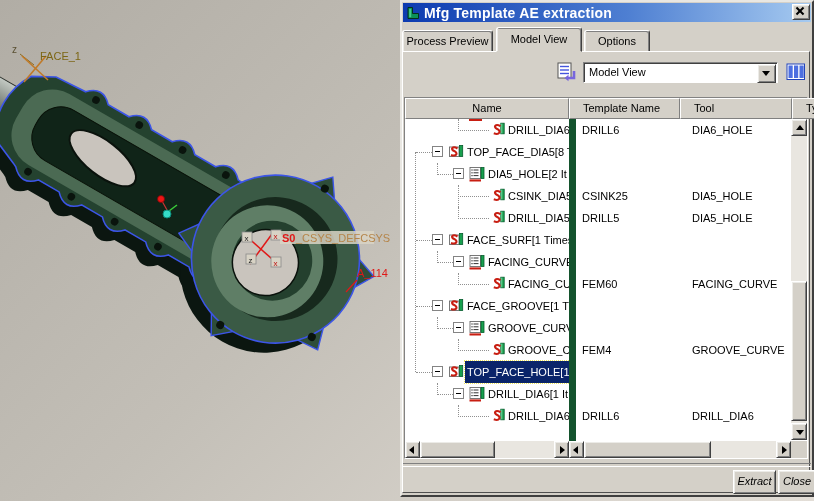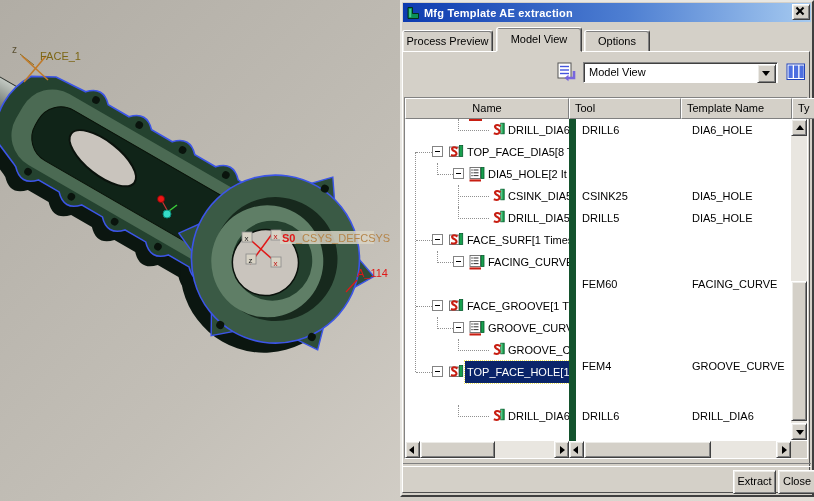--- a/index.html
+++ b/index.html
@@ -9,21 +9,21 @@
   
   .bevout{background:#d4d0c8;border:1px solid;border-color:#ffffff #404040 #404040 #ffffff;
           box-shadow:inset 1px 1px 0 #ecebe7,inset -1px -1px 0 #808080;}
   
   #dialog{position:absolute;left:400px;top:0;width:414px;height:497px;background:#d4d0c8;
           border:2px solid;border-color:#e9e7e2 #3f3f3f #3f3f3f #e9e7e2;box-sizing:border-box;}
   #titlebar{position:absolute;left:1px;top:1px;width:408px;height:19px;
             background:linear-gradient(90deg,#0d3bb0 0%,#4e7fd2 55%,#a6caf0 100%);
             display:flex;align-items:center;}
   #titlebar .ticon{width:14px;height:14px;margin:0 4px 0 3px;}
-  #title-text{color:#fff;font-weight:bold;font-size:11px;letter-spacing:.2px;}
+  #title-text{color:#fff;font-weight:bold;font-size:14px;letter-spacing:.2px;}
   #close-btn{position:absolute;right:2px;top:2px;width:16px;height:14px;cursor:default;}
   #close-btn i{position:absolute;left:3px;top:2px;width:8px;height:8px;display:block;}
   #close-btn i:before,#close-btn i:after{content:"";position:absolute;left:3px;top:-1px;width:2px;height:10px;background:#000;}
   #close-btn i:before{transform:rotate(45deg);} #close-btn i:after{transform:rotate(-45deg);}
   
   .tab{position:absolute;box-sizing:border-box;text-align:center;background:#d4d0c8;
        border:1px solid;border-color:#ffffff #404040 #d4d0c8 #ffffff;border-radius:3px 3px 0 0;
        box-shadow:inset -1px 1px 0 #808080 , inset 1px 0 0 #ecebe7;line-height:20px;}
   .tab.i0{left:0px;top:28px;width:91px;height:22px;}
   .tab.i1{left:94px;top:25px;width:86px;height:25px;z-index:3;line-height:23px;}
@@ -36,21 +36,21 @@
          border:1px solid;border-color:#828282 #ffffff #ffffff #828282;box-shadow:inset 1px 1px 0 #404040;box-sizing:border-box;}
   #combo-value{position:absolute;left:5px;top:3px;}
   #combo-drop{position:absolute;right:1px;top:1px;width:17px;height:17px;}
   #combo-drop b{position:absolute;left:4px;top:6px;width:0;height:0;border:4px solid transparent;border-top:5px solid #000;}
   #columns-btn{position:absolute;left:384px;top:60px;width:20px;height:20px;z-index:4;}
   
   #table{position:absolute;left:2px;top:95px;width:404px;height:362px;background:#fff;z-index:4;
          border:1px solid;border-color:#828282 #ffffff #ffffff #828282;box-sizing:border-box;}
   #thead{position:absolute;left:0;top:0;width:402px;height:21px;display:flex;}
   .hcell{box-sizing:border-box;background:#d4d0c8;border:1px solid;border-color:#ffffff #808080 #808080 #ffffff;
-         line-height:19px;padding:0 5px;overflow:hidden;white-space:nowrap;flex:0 0 auto;}
+         line-height:19px;padding:0 13px;overflow:hidden;white-space:nowrap;flex:0 0 auto;}
   .hcell.c0{width:164px;text-align:center;}
   .hcell.c1{width:112px;} .hcell.c2{width:111px;} .hcell.c3{width:30px;}
   #lpane{position:absolute;left:0;top:21px;width:164px;height:322px;overflow:hidden;background:#fff;}
   #rpane{position:absolute;left:164px;top:21px;width:222px;height:322px;overflow:hidden;background:#fff;
          border-left:7px solid #14532d;box-sizing:border-box;}
   .lrow,.rrow{position:absolute;left:0;width:100%;height:22px;}
   .lbl{position:absolute;top:0;line-height:22px;white-space:nowrap;padding:0 2px;}
   .lbl.sel{background:#0a246a;color:#fff;outline:1px dotted #f0e65a;}
   .l0 .lbl{left:60px;} .l1 .lbl{left:81px;} .l2 .lbl{left:101px;}
   .ticon16{position:absolute;top:3px;width:16px;height:16px;}
@@ -75,21 +75,21 @@
   #sb-corner{position:absolute;left:386px;top:343px;width:16px;height:17px;background:#d4d0c8;}
   .sbtn{position:absolute;box-sizing:border-box;}
   .tri{position:absolute;width:0;height:0;border:4px solid transparent;}
   .tri.up{left:4px;top:5px;border-bottom:5px solid #000;border-top:none;}
   .tri.down{left:4px;top:6px;border-top:5px solid #000;border-bottom:none;}
   .tri.left{left:3px;top:4px;border-right:5px solid #000;border-left:none;}
   .tri.right{left:5px;top:4px;border-left:5px solid #000;border-right:none;}
   .thumb{position:absolute;box-sizing:border-box;}
   
   #sep{position:absolute;left:1px;top:461px;width:408px;height:2px;border-top:1px solid #808080;border-bottom:1px solid #ffffff;z-index:4;}
-  .pushbtn{position:absolute;top:468px;height:22px;text-align:center;line-height:20px;z-index:4;}
+  .pushbtn{position:absolute;top:468px;height:22px;text-align:center;line-height:20px;z-index:4;font-style:italic;}
   #extract-btn{left:331px;width:41px;} #close-btn2{left:376px;width:36px;}
   svg text{font-family:"Liberation Sans",sans-serif;}
   [data-interactable]{cursor:default;}
 </style>
 </head>
 <body>
 
 <div id="screen" data-interactable="false">
 
   <svg id="viewport" data-interactable="true" width="403" height="501" viewBox="0 0 403 501" style="position:absolute;left:0;top:0;">
@@ -228,22 +228,22 @@
     <svg id="columns-btn" data-interactable="true" viewBox="0 0 20 20">
       <rect x="1" y="2" width="17.5" height="15.5" fill="#fff" stroke="#2244bb"></rect>
       <rect x="2.5" y="3.5" width="4.2" height="12.5" fill="#4d6fe0"></rect>
       <rect x="8" y="3.5" width="4.2" height="12.5" fill="#4d6fe0"></rect>
       <rect x="13.5" y="3.5" width="4.2" height="12.5" fill="#4d6fe0"></rect>
     </svg>
 
     <div id="table" data-interactable="false">
       <div id="thead" data-interactable="false">
           <div class="hcell c0" data-interactable="true">Name</div>
+          <div class="hcell c2" data-interactable="true">Template Name</div>
           <div class="hcell c1" data-interactable="true">Tool</div>
-          <div class="hcell c2" data-interactable="true">Template Name</div>
           <div class="hcell c3" data-interactable="true">Ty</div>
         </div>
       <div id="lpane" data-interactable="false">
         <div id="icon-frag" data-interactable="false"></div>
         <div id="trunk" data-interactable="false" style="top: 33px; height: 220px;"></div>
       <div class="lrow l2" data-interactable="true" style="top: 0px;">
             <span class="elb" data-interactable="false"></span>
             <svg class="ticon16" viewBox="0 0 16 16" data-interactable="false">
     <rect x="10.8" y="1.2" width="3.4" height="10.6" fill="#18a04e" stroke="#055a2c" stroke-width="0.8"></rect>
     <rect x="11.2" y="1.6" width="1.1" height="9.8" fill="#6fd29a"></rect>
@@ -323,20 +323,29 @@
     <g fill="#333">
                 <rect x="2.4" y="3.4" width="1.2" height="1.2"></rect>
                 <rect x="2.4" y="6.2" width="1.2" height="1.2"></rect>
                 <rect x="2.4" y="9" width="1.2" height="1.2"></rect>
               </g>
     <rect x="12" y="1.5" width="3" height="11" fill="#18a04e" stroke="#055a2c" stroke-width="0.8"></rect>
     <rect x="0.5" y="13.4" width="11.5" height="2.1" fill="#c81e12"></rect>
   </svg>
             <span class="lbl" data-interactable="true">FACING_CURVE</span>
           </div>
+          <div class="lrow l2" data-interactable="true" style="top: 154px;">
+            <span class="elb" data-interactable="false"></span>
+            <svg class="ticon16" viewBox="0 0 16 16" data-interactable="false">
+    <rect x="10.8" y="1.2" width="3.4" height="10.6" fill="#18a04e" stroke="#055a2c" stroke-width="0.8"></rect>
+    <rect x="11.2" y="1.6" width="1.1" height="9.8" fill="#6fd29a"></rect>
+    <path d="M10.5 4.2 C5.5 1.2 2.8 5 7.2 7 C11.5 9 9.5 13.5 3.8 11.3" fill="none" stroke="#c81e12" stroke-width="2.1"></path>
+  </svg>
+            <span class="lbl" data-interactable="true">FACING_CU</span>
+          </div>
           <div class="lrow l0" data-interactable="true" style="top: 176px;">
             <span class="elb" data-interactable="false"></span>
             <span class="expand" data-interactable="true"></span>
             <svg class="ticon16" viewBox="0 0 16 16" data-interactable="false">
     <rect x="1.5" y="3" width="9.5" height="9.5" fill="#ffffff" stroke="#6a6a6a" stroke-width="0.9"></rect>
     <path d="M9.5 4.5 C4.5 1.5 2 5.2 6.2 7 C10.4 8.8 8.6 13 3 10.9" fill="none" stroke="#c81e12" stroke-width="2.1"></path>
     <rect x="11.5" y="1.5" width="3.2" height="11" fill="#18a04e" stroke="#055a2c" stroke-width="0.8"></rect>
   </svg>
             <span class="lbl" data-interactable="true">FACE_GROOVE[1 Ti</span>
           </div>
@@ -372,20 +381,40 @@
           <div class="lrow l0" data-interactable="true" style="top: 242px; padding-left: 20px;">
             <span class="elb" data-interactable="false"></span>
             <span class="expand" data-interactable="true"></span>
             <svg class="ticon16" viewBox="0 0 16 16" data-interactable="false">
     <rect x="1.5" y="3" width="9.5" height="9.5" fill="#ffffff" stroke="#6a6a6a" stroke-width="0.9"></rect>
     <path d="M9.5 4.5 C4.5 1.5 2 5.2 6.2 7 C10.4 8.8 8.6 13 3 10.9" fill="none" stroke="#c81e12" stroke-width="2.1"></path>
     <rect x="11.5" y="1.5" width="3.2" height="11" fill="#18a04e" stroke="#055a2c" stroke-width="0.8"></rect>
   </svg>
             <span class="lbl sel" data-interactable="true">TOP_FACE_HOLE[1</span>
           </div>
+          <div class="lrow l1" data-interactable="true" style="top: 264px;">
+            <span class="elb" data-interactable="false"></span>
+            <span class="expand" data-interactable="true"></span>
+            <svg class="ticon16" viewBox="0 0 16 16" data-interactable="false">
+    <rect x="1" y="1.5" width="10.5" height="11" fill="#ffffff" stroke="#6a6a6a" stroke-width="0.9"></rect>
+    <g stroke="#333" stroke-width="1">
+                <line x1="4.5" y1="4" x2="9.5" y2="4"></line>
+                <line x1="4.5" y1="6.8" x2="9.5" y2="6.8"></line>
+                <line x1="4.5" y1="9.6" x2="9.5" y2="9.6"></line>
+              </g>
+    <g fill="#333">
+                <rect x="2.4" y="3.4" width="1.2" height="1.2"></rect>
+                <rect x="2.4" y="6.2" width="1.2" height="1.2"></rect>
+                <rect x="2.4" y="9" width="1.2" height="1.2"></rect>
+              </g>
+    <rect x="12" y="1.5" width="3" height="11" fill="#18a04e" stroke="#055a2c" stroke-width="0.8"></rect>
+    <rect x="0.5" y="13.4" width="11.5" height="2.1" fill="#c81e12"></rect>
+  </svg>
+            <span class="lbl" data-interactable="true">DRILL_DIA6[1 It</span>
+          </div>
           <div class="lrow l2" data-interactable="true" style="top: 286px;">
             <span class="elb" data-interactable="false"></span>
             <svg class="ticon16" viewBox="0 0 16 16" data-interactable="false">
     <rect x="10.8" y="1.2" width="3.4" height="10.6" fill="#18a04e" stroke="#055a2c" stroke-width="0.8"></rect>
     <rect x="11.2" y="1.6" width="1.1" height="9.8" fill="#6fd29a"></rect>
     <path d="M10.5 4.2 C5.5 1.2 2.8 5 7.2 7 C11.5 9 9.5 13.5 3.8 11.3" fill="none" stroke="#c81e12" stroke-width="2.1"></path>
   </svg>
             <span class="lbl" data-interactable="true">DRILL_DIA6_</span>
           </div>
         </div>
@@ -423,21 +452,21 @@
             <span class="cell tmpl" data-interactable="false">FACING_CURVE</span>
           </div>
           <div class="rrow" data-interactable="true" style="top: 176px;">
             <span class="cell tool" data-interactable="false"></span>
             <span class="cell tmpl" data-interactable="false"></span>
           </div>
           <div class="rrow" data-interactable="true" style="top: 198px;">
             <span class="cell tool" data-interactable="false"></span>
             <span class="cell tmpl" data-interactable="false"></span>
           </div>
-          <div class="rrow" data-interactable="true" style="top: 236px;">
+          <div class="rrow" data-interactable="true" style="top: 220px;">
             <span class="cell tool" data-interactable="false">FEM4</span>
             <span class="cell tmpl" data-interactable="false">GROOVE_CURVE</span>
           </div>
           <div class="rrow" data-interactable="true" style="top: 242px;">
             <span class="cell tool" data-interactable="false"></span>
             <span class="cell tmpl" data-interactable="false"></span>
           </div>
           <div class="rrow" data-interactable="true" style="top: 264px;">
             <span class="cell tool" data-interactable="false"></span>
             <span class="cell tmpl" data-interactable="false"></span>

